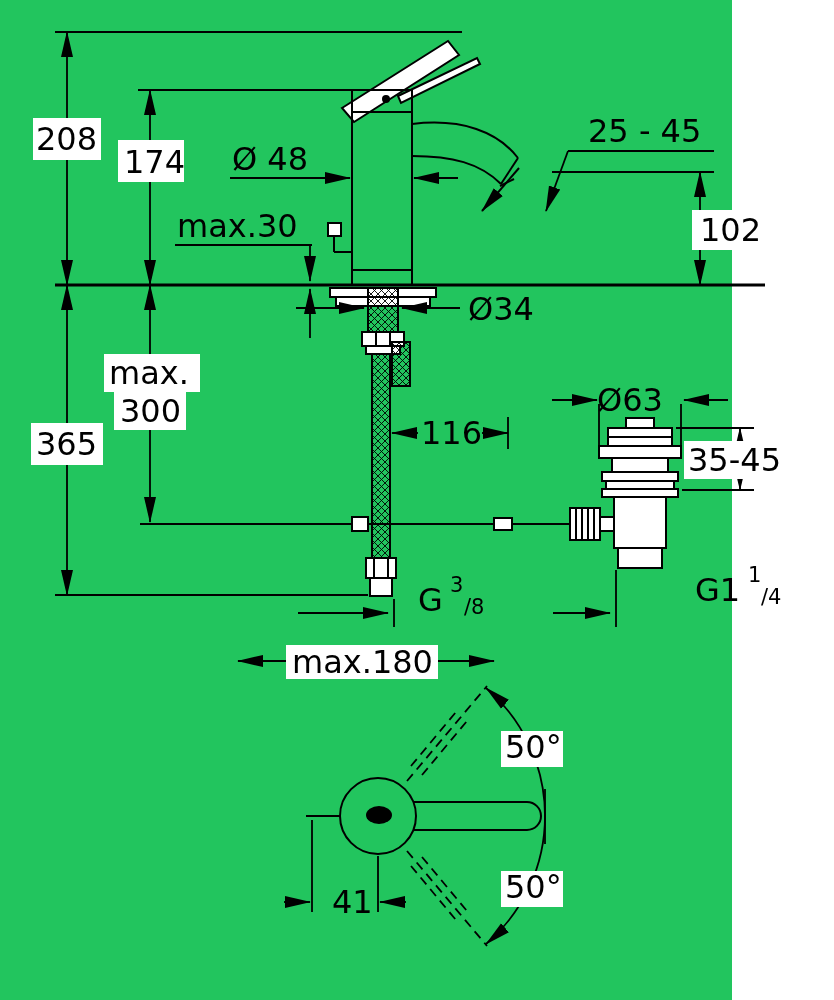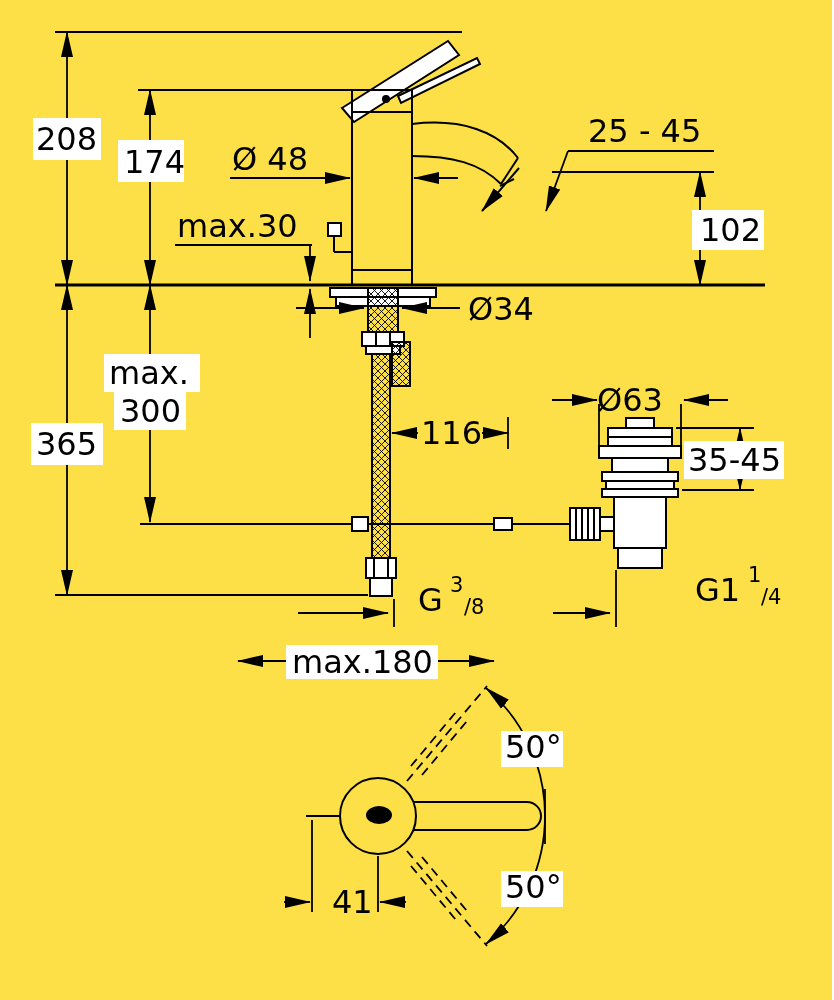--- a/index.html
+++ b/index.html
@@ -1,16 +1,16 @@
 <!DOCTYPE html>
 <html><head>
 <meta charset="utf-8">
 <style>
   html, body { margin:0; padding:0; background:#ffffff; }
-  .canvas { width:832px; height:1000px; position:relative; background:#fde047; }
+  .canvas { width:732px; height:1000px; position:relative; background:#22c55e; }
   svg { display:block; }
   .ln    { stroke:#000; stroke-width:2; fill:none; stroke-linecap:butt; }
   .thick { stroke:#000; stroke-width:3; fill:none; }
   .thin  { stroke:#000; stroke-width:1.8; fill:none; }
   .dash  { stroke:#000; stroke-width:1.8; fill:none; stroke-dasharray:9 6; }
   .white { fill:#ffffff; stroke:#000; stroke-width:2; }
   .hatchfill { fill:url(#xhatch); stroke:#000; stroke-width:2; }
   .fillb { fill:#000; stroke:none; }
   .bgrect { fill:#ffffff; stroke:none; }
   text.dim {

